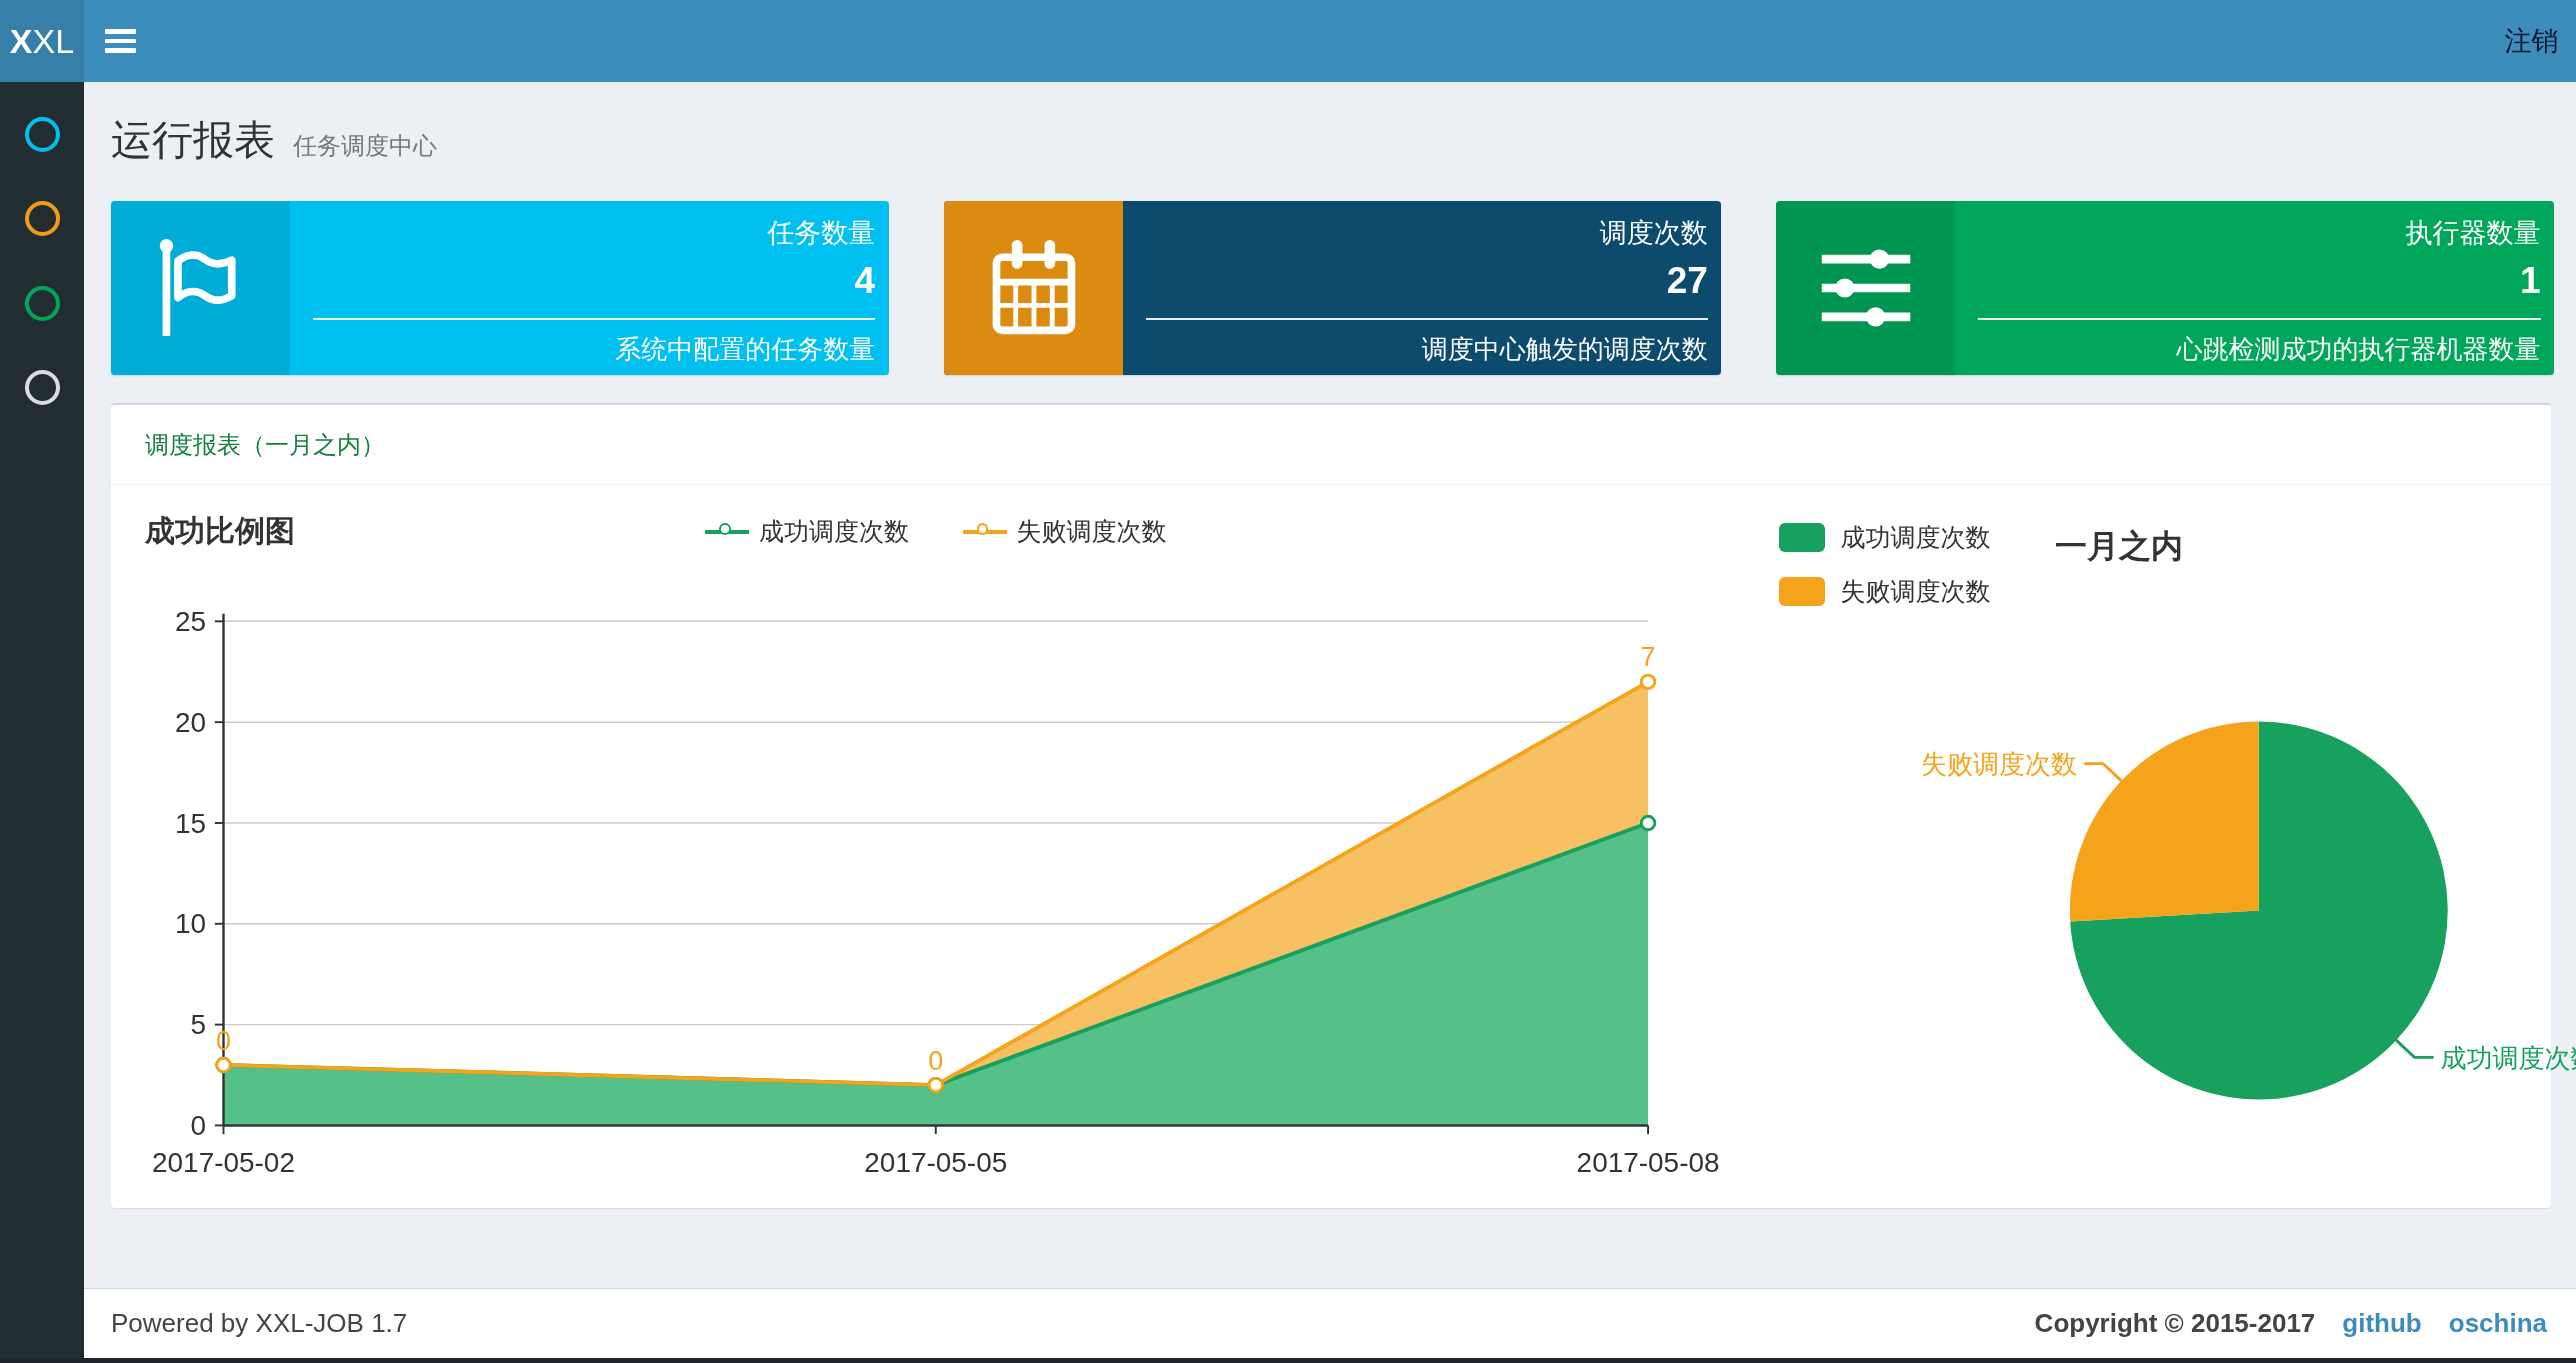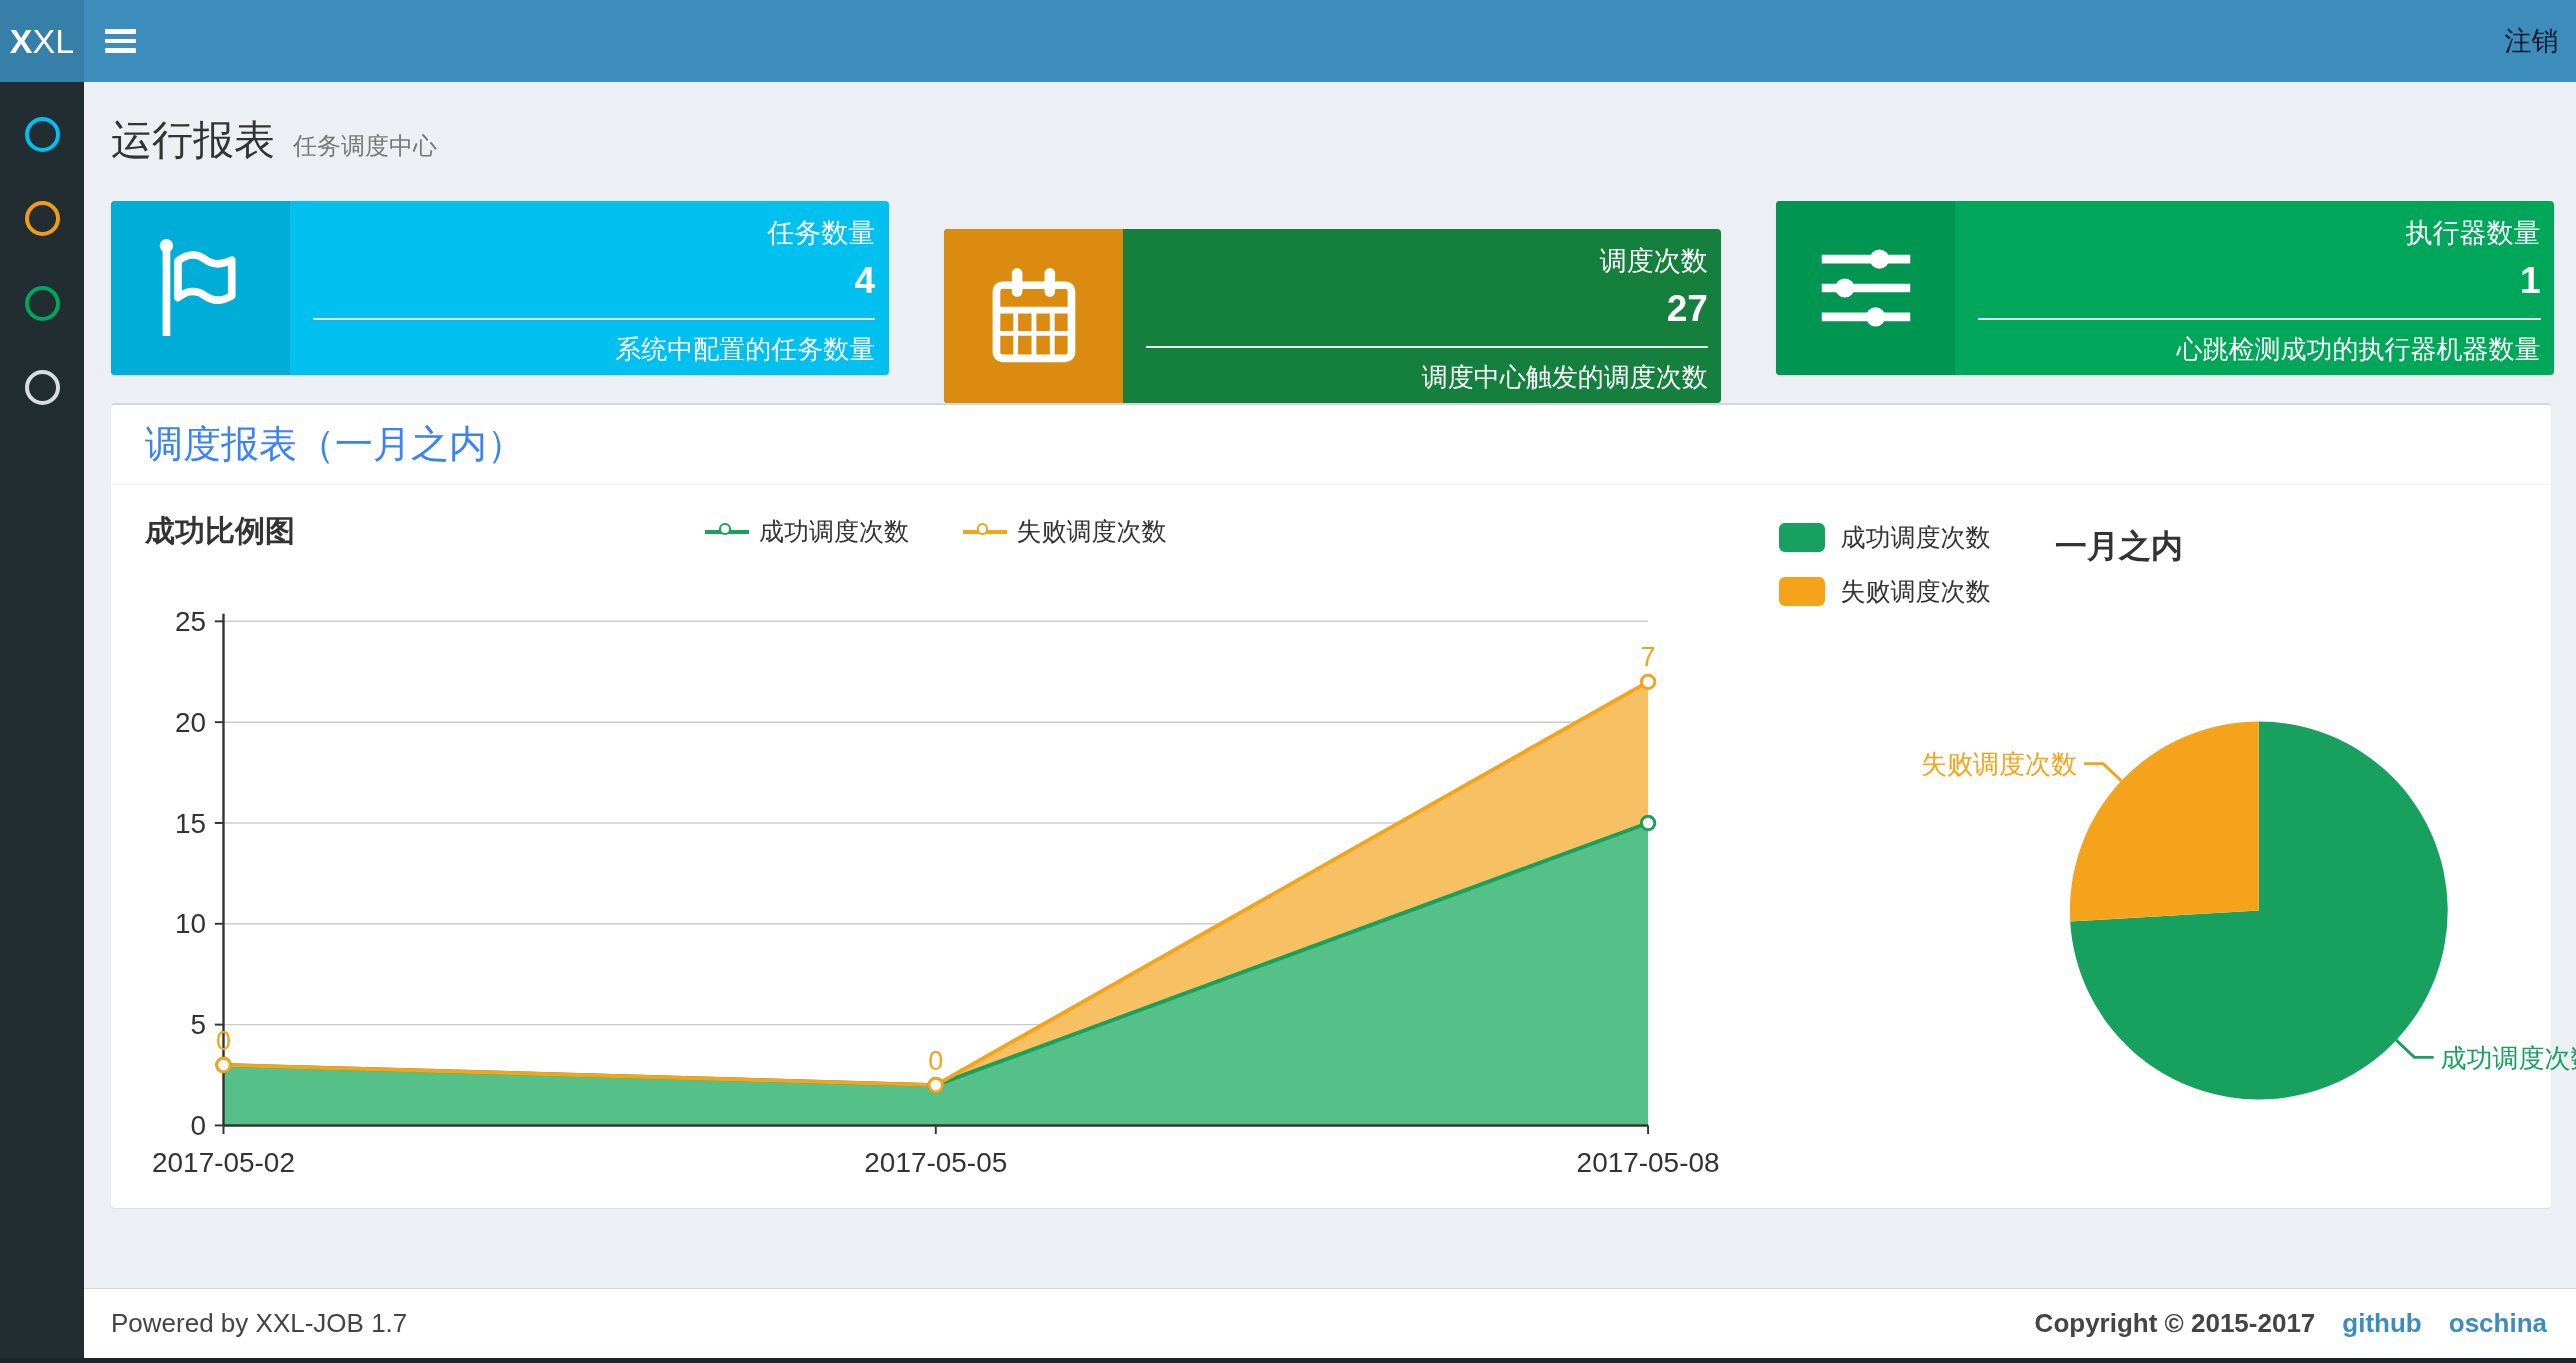--- a/index.html
+++ b/index.html
@@ -39,21 +39,21 @@
   .card-body { flex:1; padding:15.4px 13.5px 0 23px; min-width:0; }
   .card-label { font-size:27px; line-height:35px;font-family:Liberation Serif, serif; }
   .card-value { font-size:37px; font-weight:bold; line-height:44px; margin-top:7.7px; }
   .card-divider { height:1.9px; background:rgba(255,255,255,0.9); margin-top:15.4px; }
   .card-desc { font-size:26px; margin-top:11.6px; }
 
   
   .panel { position:absolute; left:27px; top:321px; width:2440px; height:805px; background:#fff;
            border-top:2.9px solid #d2d6de; border-radius:3.9px; box-shadow:0 1px 1px rgba(0,0,0,0.08); }
   .panel-header { height:80px; border-bottom:1.9px solid #f4f4f4; display:flex; align-items:center; padding-left:34px; }
-  .panel-title { font-size:38px; font-weight:500; color:#3b82f6; }
+  .panel-title { font-size:24px; font-weight:500; color:#15803d; }
 
   .chart-title { position:absolute; font-size:30px; font-weight:bold; color:#333; }
   #line-title { left:34px; top:106px; }
   #pie-title  { left:1944px; top:120px; font-size:32px; }
 
   .line-legend { position:absolute; left:96px; top:110px; width:1458px; display:flex; justify-content:center; }
   .line-legend-item { display:flex; align-items:center; margin:0 27px; cursor:pointer; }
   .lm { position:relative; width:44px; height:19px; flex:none; }
   .lm-line { position:absolute; left:0; right:0; top:7.7px; height:3.9px; background:#999; }
   .lm-ring { position:absolute; left:13.5px; top:1px; width:11.6px; height:11.6px; border:2.9px solid #999; border-radius:50%; background:#fff; }
@@ -135,21 +135,21 @@
               </svg>
             </div>
             <div class="card-body">
               <div class="card-label">任务数量</div>
               <div class="card-value">4</div>
               <div class="card-divider"></div>
               <div class="card-desc">系统中配置的任务数量</div>
             </div>
           </div>
 
-          <div class="card" style="background: #15803d; margin-top: 28px;">
+          <div class="card" style="background: #0c4a6e;">
             <div class="card-icon" style="background: rgb(219, 140, 16);">
               <svg width="100" height="108" viewBox="0 0 104 112">
                 <rect x="14" y="24" width="78" height="76" rx="6" fill="none" stroke="#fff" stroke-width="8"></rect>
                 <rect x="30" y="6" width="11" height="30" rx="5.5" fill="#fff"></rect>
                 <rect x="64" y="6" width="11" height="30" rx="5.5" fill="#fff"></rect>
                 <line x1="16" y1="50" x2="90" y2="50" stroke="#fff" stroke-width="7"></line>
                 <line x1="16" y1="74" x2="90" y2="74" stroke="#fff" stroke-width="5"></line>
                 <line x1="34" y1="52" x2="34" y2="98" stroke="#fff" stroke-width="5"></line>
                 <line x1="53" y1="52" x2="53" y2="98" stroke="#fff" stroke-width="5"></line>
                 <line x1="72" y1="52" x2="72" y2="98" stroke="#fff" stroke-width="5"></line>

